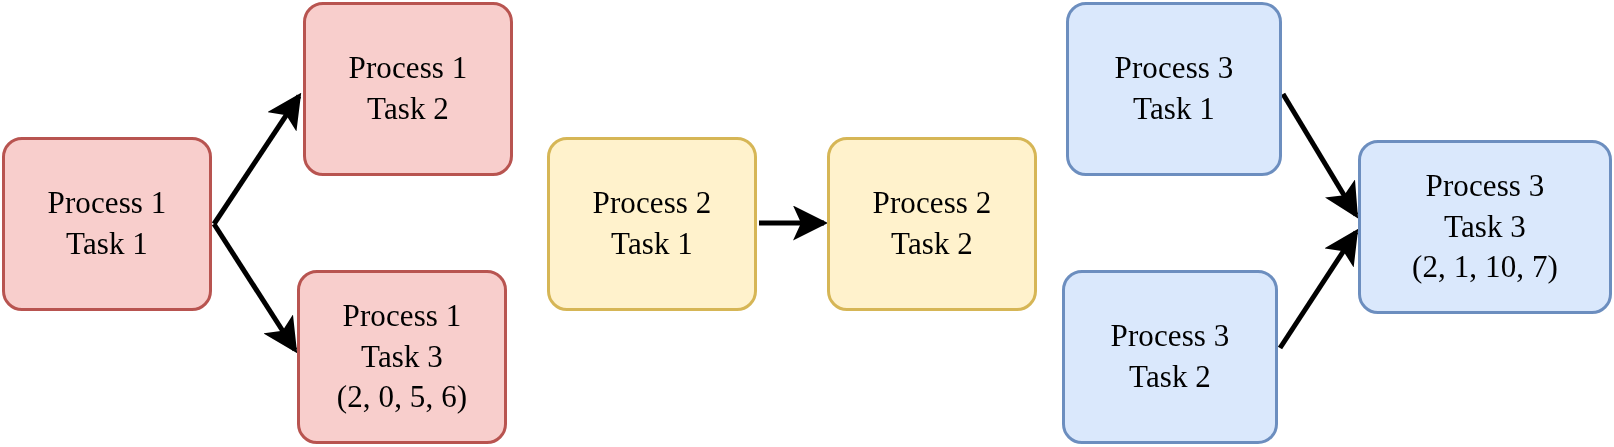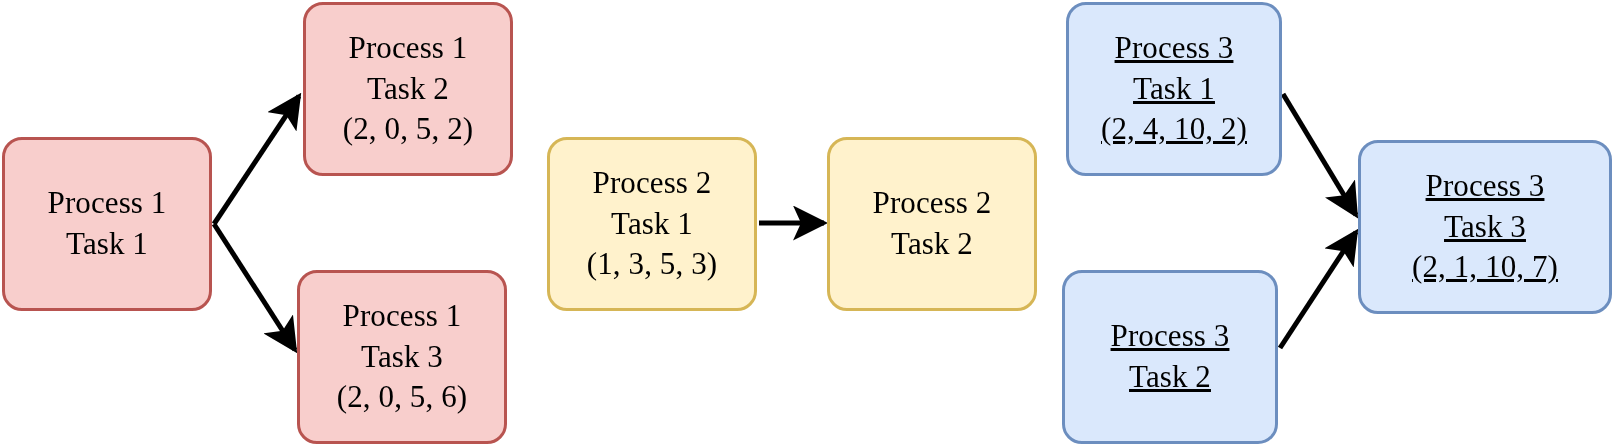--- a/index.html
+++ b/index.html
@@ -51,21 +51,20 @@
     background: #f8cecc;
     border-color: #b85450;
   }
   .node.yellow {
     background: #fff2cc;
     border-color: #d6b656;
   }
   .node.blue {
     background: #dae8fc;
     border-color: #6c8ebf;
-    text-decoration: underline;
   }
 </style>
 </head>
 <body>
 
 <div id="canvas">
 
   <svg id="edge-layer" viewBox="0 0 1614 447" xmlns="http://www.w3.org/2000/svg">
     <defs>
       <marker id="arrowhead" markerWidth="7" markerHeight="7" refX="6.2" refY="3.5" orient="auto" markerUnits="strokeWidth">
@@ -82,44 +81,41 @@
   </svg>
 
   <div class="node red" style="left: 2px; top: 137px; width: 210px; height: 174px;">
     <span class="line">Process 1</span>
     <span class="line">Task 1</span>
   </div>
 
   <div class="node red" style="left: 303px; top: 2px; width: 210px; height: 174px;">
     <span class="line">Process 1</span>
     <span class="line">Task 2</span>
-    <span class="line">(2, 0, 5, 2)</span>
   </div>
 
   <div class="node red" style="left: 297px; top: 270px; width: 210px; height: 174px;">
     <span class="line">Process 1</span>
     <span class="line">Task 3</span>
     <span class="line">(2, 0, 5, 6)</span>
   </div>
 
   <div class="node yellow" style="left: 547px; top: 137px; width: 210px; height: 174px;">
     <span class="line">Process 2</span>
     <span class="line">Task 1</span>
-    <span class="line">(1, 3, 5, 3)</span>
   </div>
 
   <div class="node yellow" style="left: 827px; top: 137px; width: 210px; height: 174px;">
     <span class="line">Process 2</span>
     <span class="line">Task 2</span>
   </div>
 
   <div class="node blue" style="left: 1066px; top: 2px; width: 216px; height: 174px;">
     <span class="line">Process 3</span>
     <span class="line">Task 1</span>
-    <span class="line">(2, 4, 10, 2)</span>
   </div>
 
   <div class="node blue" style="left: 1062px; top: 270px; width: 216px; height: 174px;">
     <span class="line">Process 3</span>
     <span class="line">Task 2</span>
   </div>
 
   <div class="node blue" style="left: 1358px; top: 140px; width: 254px; height: 174px;">
     <span class="line">Process 3</span>
     <span class="line">Task 3</span>

